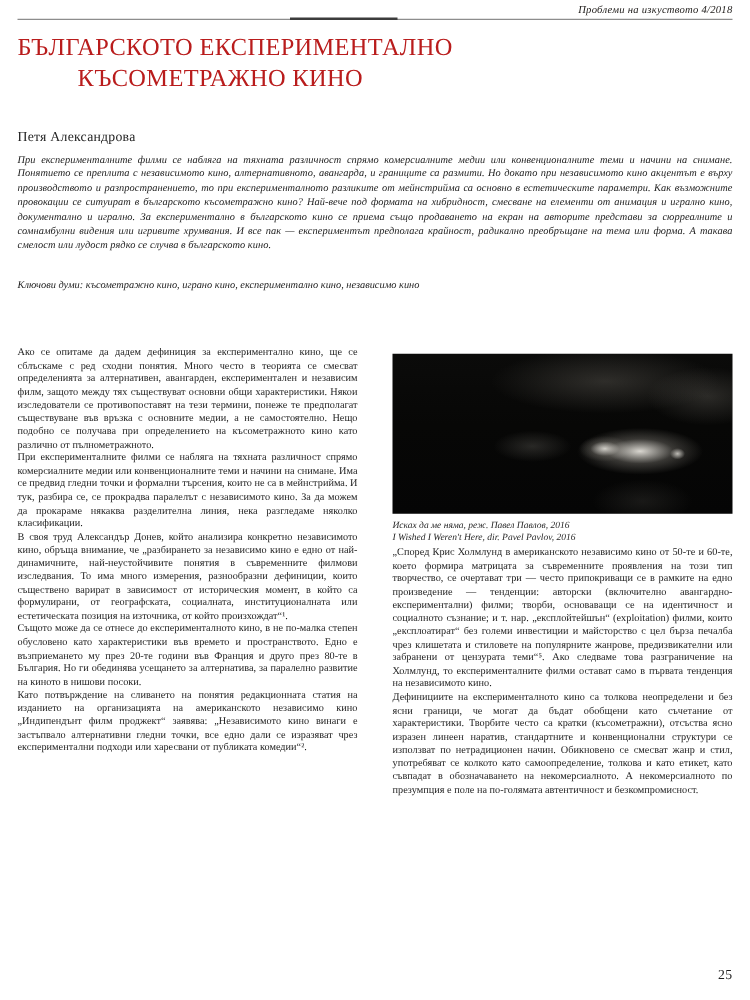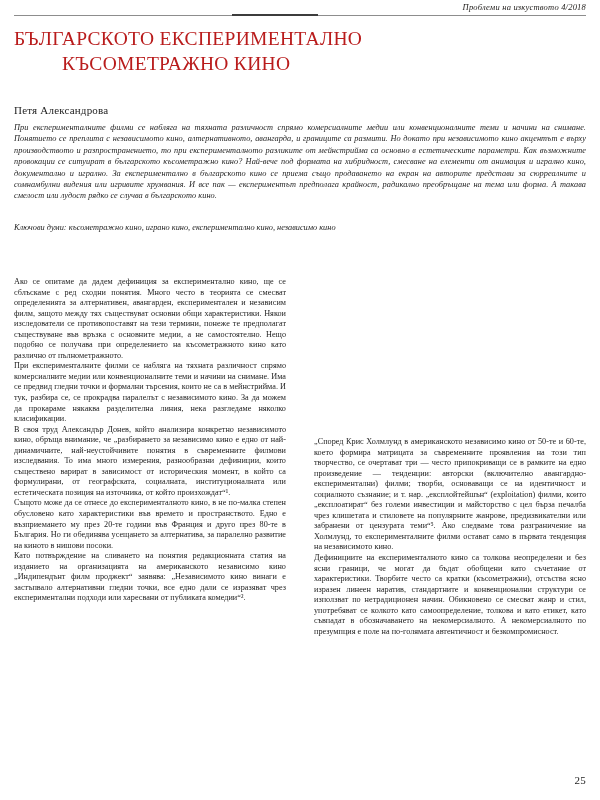--- a/index.html
+++ b/index.html
@@ -203,20 +203,27 @@
   <div class="cols">
 
     <div class="col col-left">
       <p class="bodytext">Ако се опитаме да дадем дефиниция за експериментално кино, ще се сблъскаме с ред сходни понятия. Много често в теорията се смесват определенията за алтернативен, авангарден, експериментален и независим филм, защото между тях съществуват основни общи характеристики. Някои изследователи се противопоставят на тези термини, понеже те предполагат съществуване във връзка с основните медии, а не самостоятелно. Нещо подобно се получава при определението на късометражното кино като различно от пълнометражното.</p>
       <p class="bodytext">При експерименталните филми се набляга на тяхната различност спрямо комерсиалните медии или конвенционалните теми и начини на снимане. Има се предвид гледни точки и формални търсения, които не са в мейнстрийма. И тук, разбира се, се прокрадва паралелът с независимото кино. За да можем да прокараме някаква разделителна линия, нека разгледаме няколко класификации.</p>
       <p class="bodytext">В своя труд Александър Донев, който анализира конкретно независимото кино, обръща внимание, че „разбирането за независимо кино е едно от най-динамичните, най-неустойчивите понятия в съвременните филмови изследвания. То има много измерения, разнообразни дефиниции, които съществено варират в зависимост от историческия момент, в който са формулирани, от географската, социалната, институционалната или естетическата позиция на източника, от който произхождат“¹.</p>
       <p class="bodytext">Същото може да се отнесе до експерименталното кино, в не по-малка степен обусловено като характеристики във времето и пространството. Едно е възприемането му през 20-те години във Франция и друго през 80-те в България. Но ги обединява усещането за алтернатива, за паралелно развитие на киното в нишови посоки.</p>
       <p class="bodytext">Като потвърждение на сливането на понятия редакционната статия на изданието на организацията на американското независимо кино „Индипендънт филм проджект“ заявява: „Независимото кино винаги е застъпвало алтернативни гледни точки, все едно дали се изразяват чрез експериментални подходи или харесвани от публиката комедии“².</p>
     </div>
 
+    <div class="figure">
+      <div class="photo"></div>
+      <div class="caption">
+        <span class="cap-line">Исках да ме няма, реж. Павел Павлов, 2016</span>
+        <span class="cap-line">I Wished I Weren't Here, dir. Pavel Pavlov, 2016</span>
+      </div>
+    </div>
 
     <div class="col col-right" style="top:160px;">
       <p class="bodytext">„Според Крис Холмлунд в американското независимо кино от 50-те и 60-те, което формира матрицата за съвременните проявления на този тип творчество, се очертават три — често припокриващи се в рамките на едно произведение — тенденции: авторски (включително авангардно-експериментални) филми; творби, основаващи се на идентичност и социалното съзнание; и т. нар. „експлойтейшън“ (exploitation) филми, които „експлоатират“ без големи инвестиции и майсторство с цел бърза печалба чрез клишетата и стиловете на популярните жанрове, предизвикателни или забранени от цензурата теми“⁵. Ако следваме това разграничение на Холмлунд, то експерименталните филми остават само в първата тенденция на независимото кино.</p>
       <p class="bodytext">Дефинициите на експерименталното кино са толкова неопределени и без ясни граници, че могат да бъдат обобщени като съчетание от характеристики. Творбите често са кратки (късометражни), отсъства ясно изразен линеен наратив, стандартните и конвенционални структури се използват по нетрадиционен начин. Обикновено се смесват жанр и стил, употребяват се колкото като самоопределение, толкова и като етикет, като съвпадат в обозначаването на некомерсиалното. А некомерсиалното по презумпция е поле на по-голямата автентичност и безкомпромисност.</p>
     </div>
 
   </div>
 
   <div class="folio">25</div>
 

